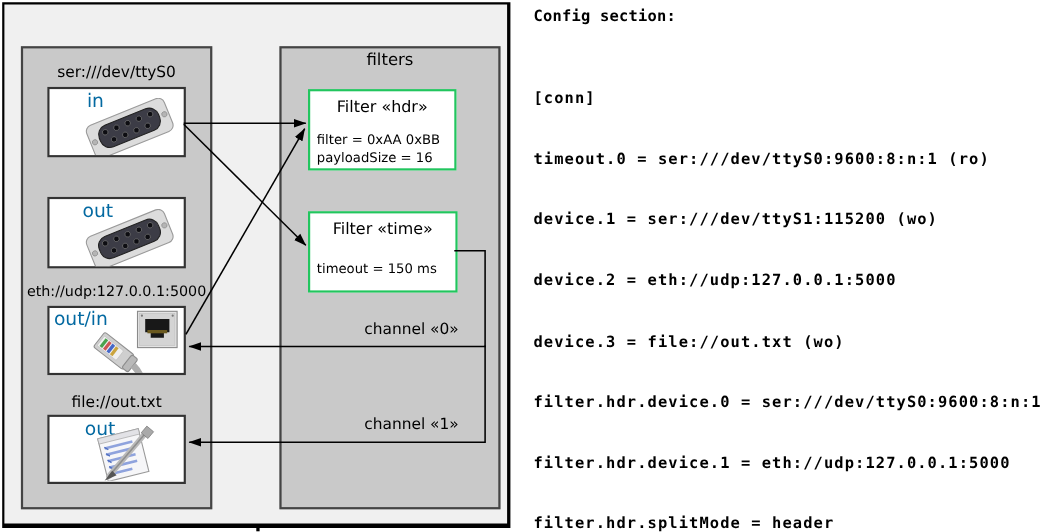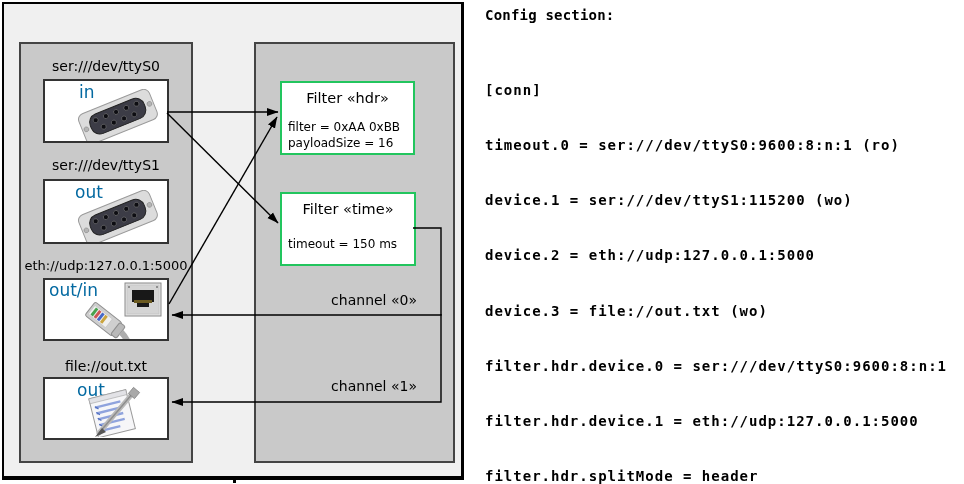--- a/index.html
+++ b/index.html
@@ -49,20 +49,21 @@
 </head>
 <body>
 
 <div class="stage">
 
   <div class="frame"></div>
   <div class="frame-tick"></div>
 
   <div class="panel panel-devices"></div>
   <div class="panel panel-filters"></div>
+  <div class="filters-caption">filters</div>
 
   <div class="dev-label" style="top:58px;">ser:///dev/ttyS0</div>
   <div class="dev-box" style="top:79px;height:64px;">
     <span class="port" style="left:34px;top:2px;">in</span>
     <svg class="icon-svg" style="right:3px;top:8px;" width="94" height="52" viewBox="0 0 94 52">
       <g transform="rotate(-22 47 28)">
         <rect x="10" y="12" width="76" height="32" rx="6" fill="#dcdcdc" stroke="#9a9a9a"></rect>
         <rect x="19" y="17" width="58" height="21" rx="9" fill="#3c3c46" stroke="#222"></rect>
         <circle cx="26" cy="23" r="2.5" fill="#0d0d12" stroke="#777" stroke-width=".6"></circle>
         <circle cx="37" cy="23" r="2.5" fill="#0d0d12" stroke="#777" stroke-width=".6"></circle>
@@ -72,21 +73,20 @@
         <circle cx="31" cy="32" r="2.5" fill="#0d0d12" stroke="#777" stroke-width=".6"></circle>
         <circle cx="42" cy="32" r="2.5" fill="#0d0d12" stroke="#777" stroke-width=".6"></circle>
         <circle cx="53" cy="32" r="2.5" fill="#0d0d12" stroke="#777" stroke-width=".6"></circle>
         <circle cx="64" cy="32" r="2.5" fill="#0d0d12" stroke="#777" stroke-width=".6"></circle>
         <circle cx="14" cy="28" r="2.4" fill="#b5b5b5" stroke="#888" stroke-width=".6"></circle>
         <circle cx="82" cy="28" r="2.4" fill="#b5b5b5" stroke="#888" stroke-width=".6"></circle>
       </g>
     </svg>
   </div>
 
-  <div class="dev-label" style="top:157px;">ser:///dev/ttyS1</div>
   <div class="dev-box" style="top:179px;height:65px;">
     <span class="port" style="left:30px;top:2px;">out</span>
     <svg class="icon-svg" style="right:3px;top:9px;" width="94" height="52" viewBox="0 0 94 52">
       <g transform="rotate(-22 47 28)">
         <rect x="10" y="12" width="76" height="32" rx="6" fill="#dcdcdc" stroke="#9a9a9a"></rect>
         <rect x="19" y="17" width="58" height="21" rx="9" fill="#3c3c46" stroke="#222"></rect>
         <circle cx="26" cy="23" r="2.5" fill="#0d0d12" stroke="#777" stroke-width=".6"></circle>
         <circle cx="37" cy="23" r="2.5" fill="#0d0d12" stroke="#777" stroke-width=".6"></circle>
         <circle cx="48" cy="23" r="2.5" fill="#0d0d12" stroke="#777" stroke-width=".6"></circle>
         <circle cx="59" cy="23" r="2.5" fill="#0d0d12" stroke="#777" stroke-width=".6"></circle>

